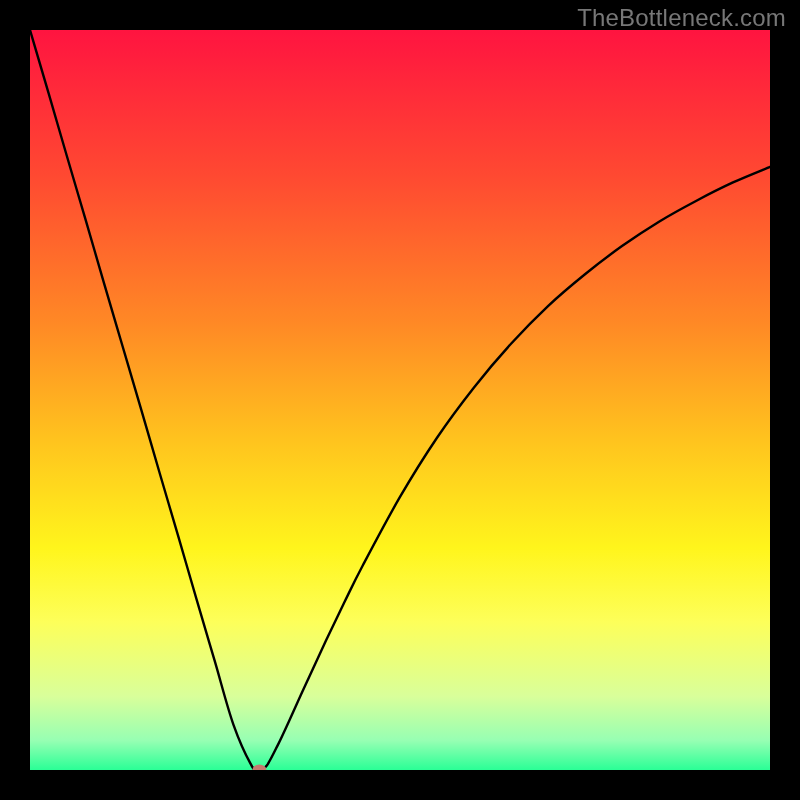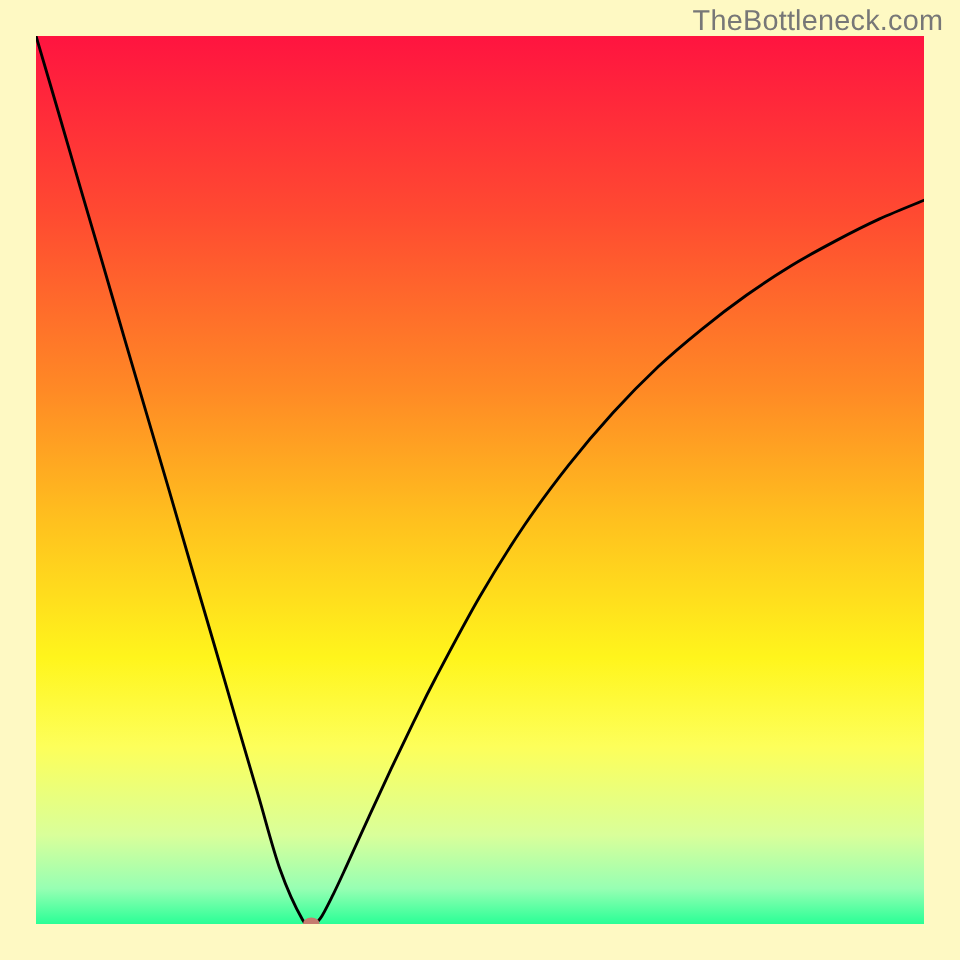--- a/index.html
+++ b/index.html
@@ -5,21 +5,21 @@
   html, body {
     margin: 0;
     padding: 0;
     width: 800px;
     height: 800px;
     overflow: hidden;
   }
   .frame {
     width: 800px;
     height: 800px;
-    background: #fef9c3;
+    background: #000000;
     position: relative;
   }
   .watermark {
     position: absolute;
     top: 4px;
     right: 14px;
     color: #777777;
     font-family: Arial, Helvetica, sans-serif;
     font-size: 24px;
     letter-spacing: 0.2px;

